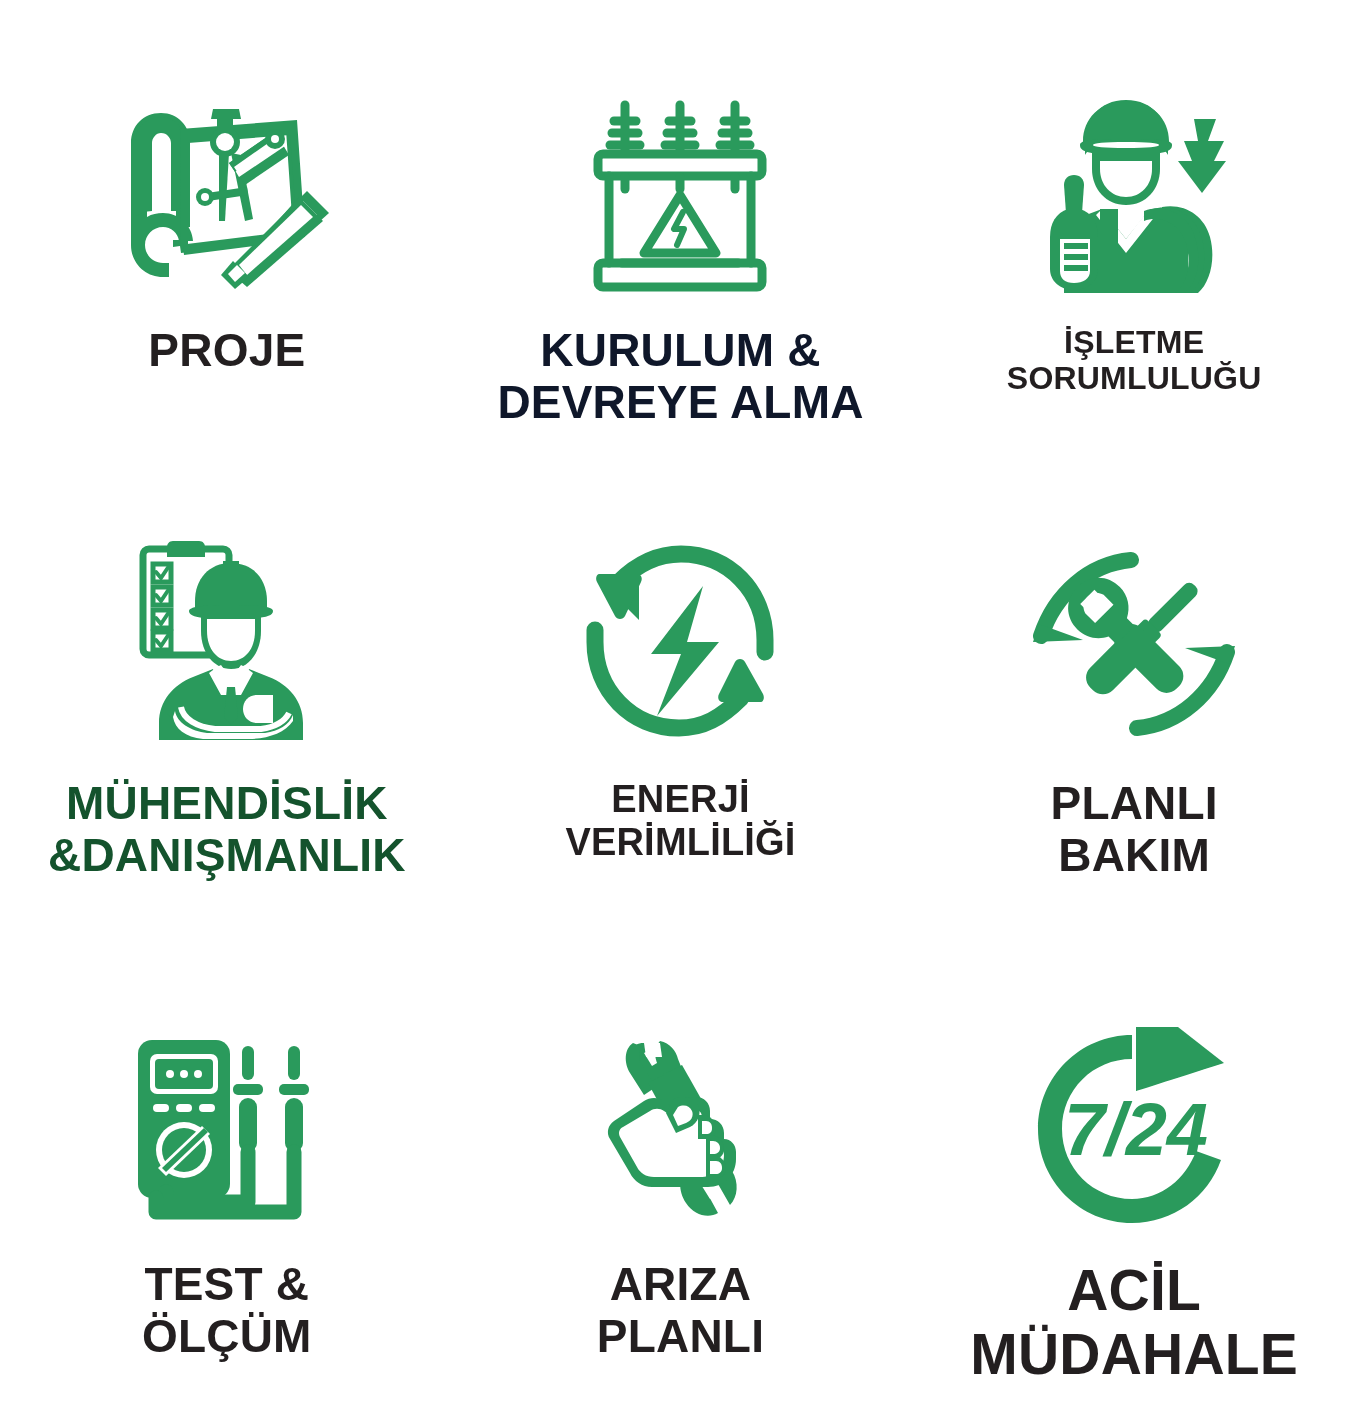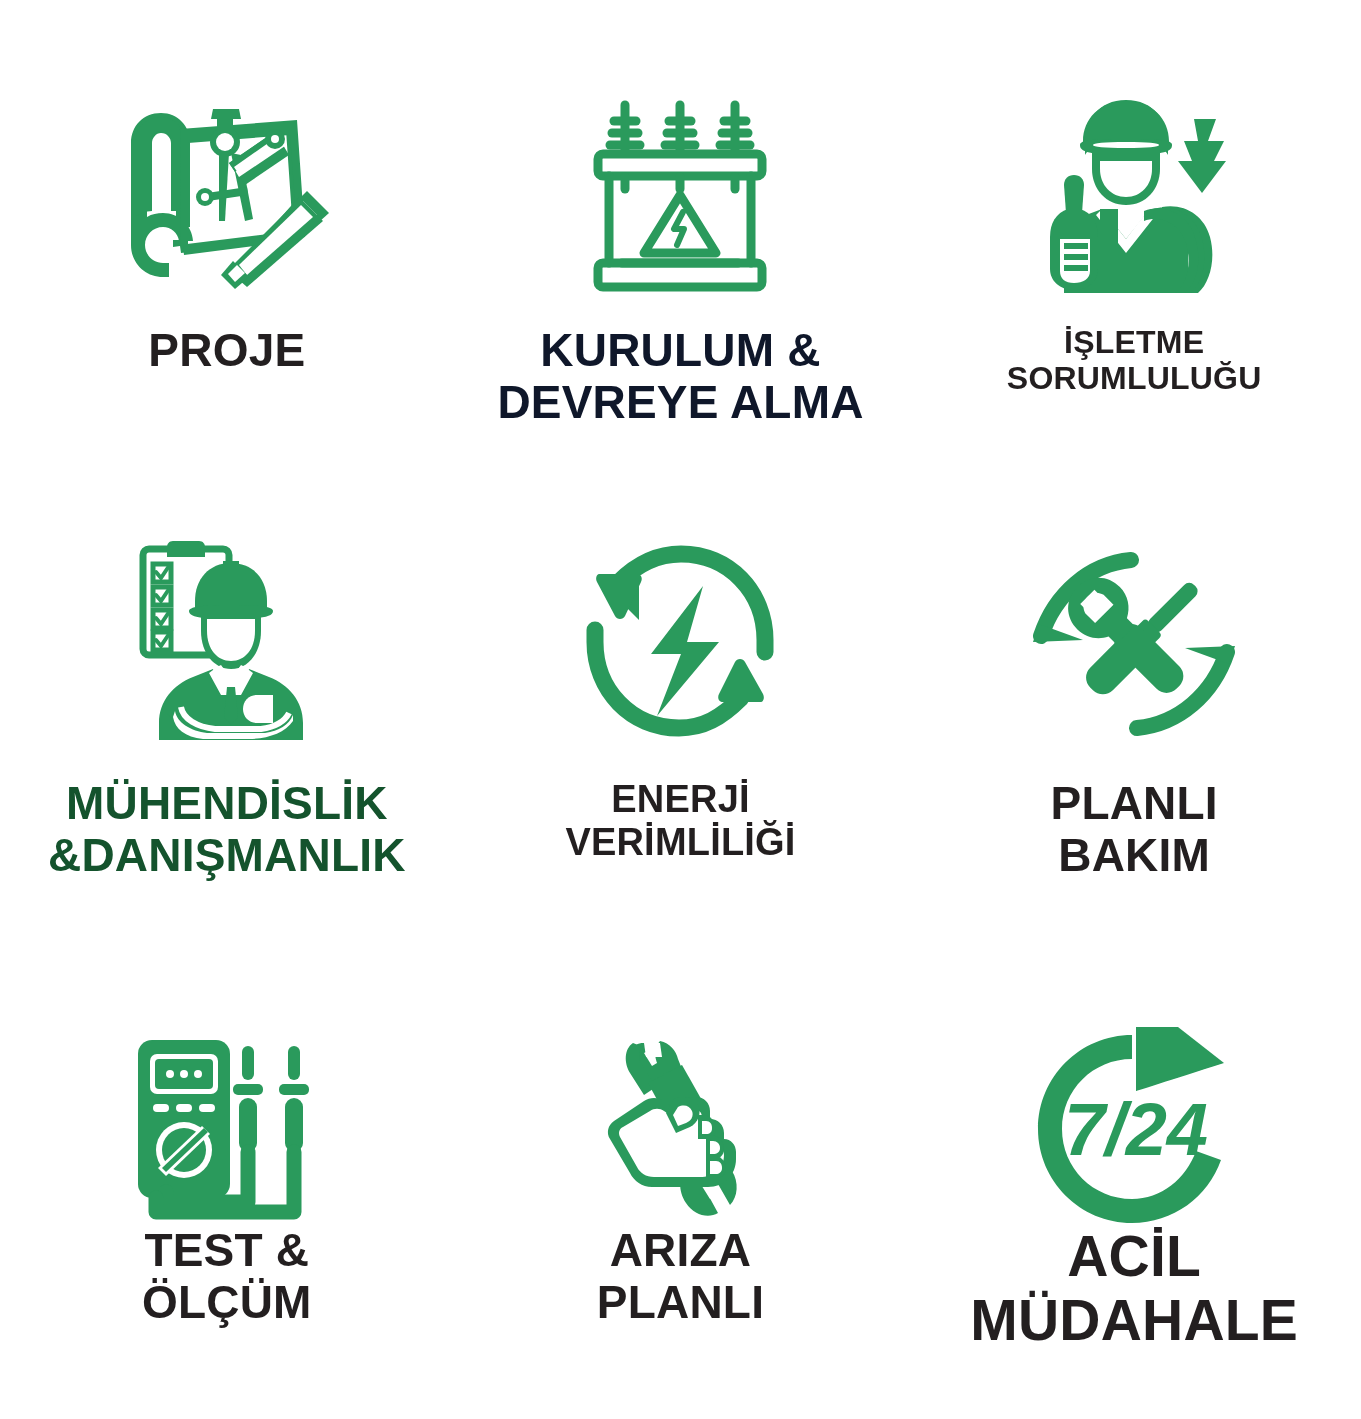--- a/index.html
+++ b/index.html
@@ -47,21 +47,21 @@
   
   .r1 .icon-box { height: 250px; padding-top: 45px; }
   .r1 .service-label { margin-top: 30px; }
 
   
   .r2 .icon-box { height: 250px; padding-top: 20px; }
   .r2 .service-label { margin-top: 38px; }
 
   
   .r3 .icon-box { height: 250px; padding-top: 25px; }
-  .r3 .service-label { }
+  .r3 .service-label { margin-top: 34px; }
 
   .card-proje .service-label { font-size: 46px; }
   .card-isletme .service-label { font-size: 32px; }
   .card-kurulum .service-label { font-size: 46px; }
   .card-muhendislik .service-label { font-size: 46px; }
   .card-enerji .service-label { font-size: 38px; }
   .card-planli .service-label { font-size: 46px; }
   .card-test .service-label { font-size: 46px; }
   .card-ariza .service-label { font-size: 46px; }
   .card-acil .service-label { font-size: 57px; }

